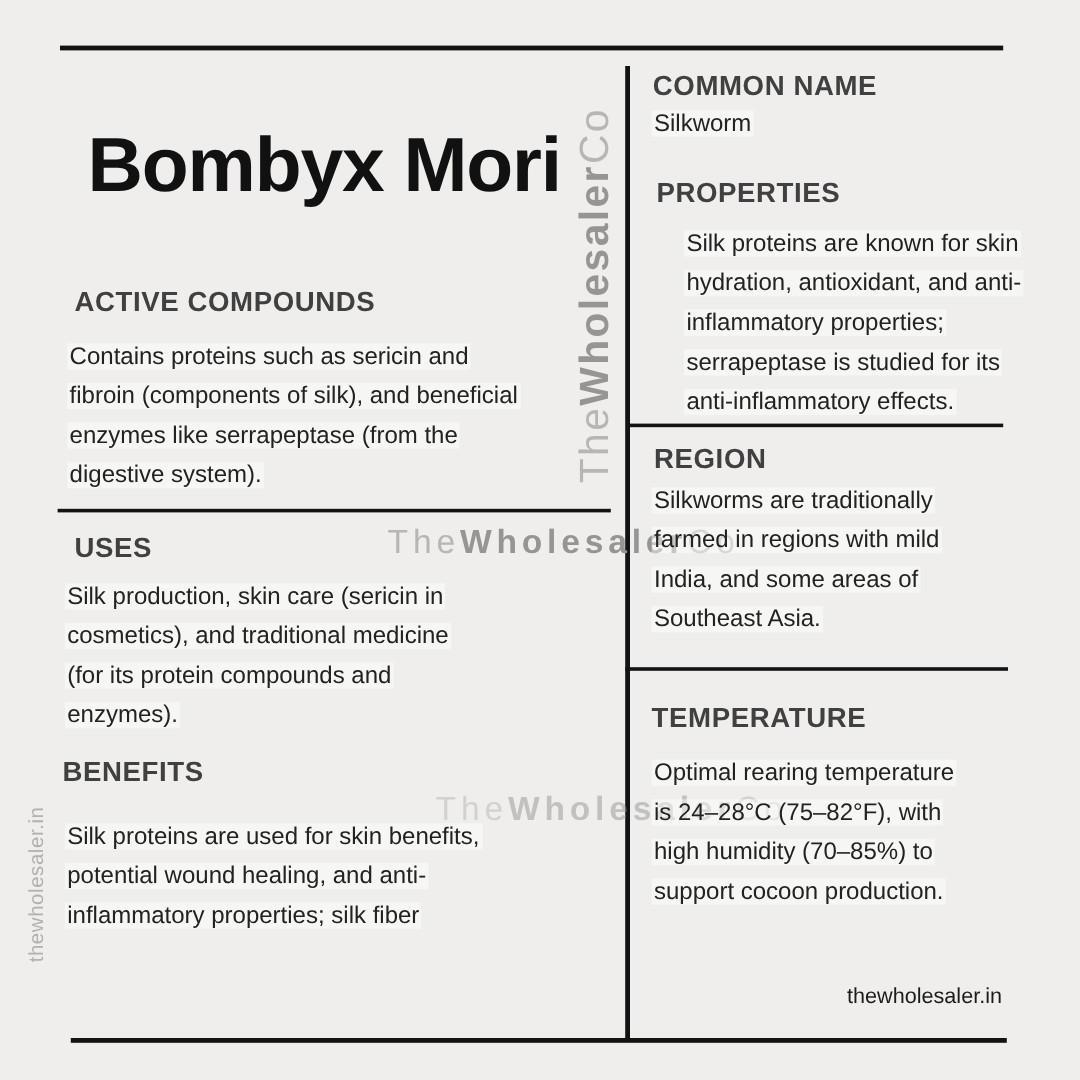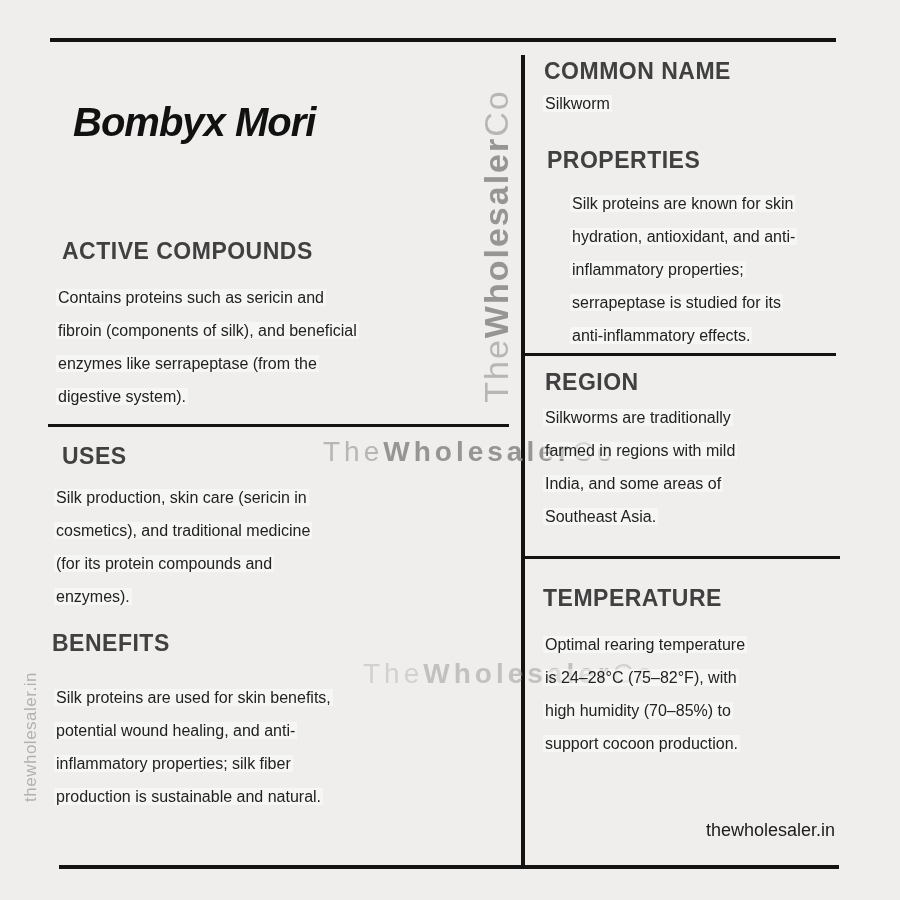--- a/index.html
+++ b/index.html
@@ -9,23 +9,23 @@
   .rule{position:absolute;background:#131313;}
   #top-rule{left:50px;top:38px;width:786px;height:4px;}
   #bottom-rule{left:59px;top:865px;width:780px;height:4px;}
   #column-divider{left:521px;top:55px;width:4px;height:813px;}
   .sep{position:absolute;background:#131313;height:3px;}
   #sep-left-1{left:48px;top:424px;width:461px;}
   #sep-right-1{left:523px;top:353px;width:313px;}
   #sep-right-2{left:521px;top:556px;width:319px;}
 
   
-  #page-title{position:absolute;left:73px;top:100px;font-size:40px;font-weight:800;font-style:italic;letter-spacing:-1px;color:#111;z-index:3;}
+  #page-title{position:absolute;left:73px;top:100px;font-size:64px;font-weight:800;letter-spacing:-1px;color:#111;z-index:3;}
   .heading{position:absolute;font-weight:800;font-size:23px;letter-spacing:.5px;color:#404040;z-index:3;white-space:nowrap;}
-  .body{position:absolute;font-size:16px;line-height:33px;color:#222;z-index:3;}
+  .body{position:absolute;font-size:20px;line-height:33px;color:#222;z-index:3;}
   .line{white-space:nowrap;}
   .hl{background:rgba(255,255,255,.45);padding:0 2px;}
 
   #heading-active-compounds{left:62px;top:238px;}
   #body-active-compounds{left:56px;top:281px;}
   #heading-uses{left:62px;top:443px;}
   #body-uses{left:54px;top:481px;}
   #heading-benefits{left:52px;top:630px;}
   #body-benefits{left:54px;top:681px;}
 
@@ -88,21 +88,20 @@
       <div class="line"><span class="hl">cosmetics), and traditional medicine</span></div>
       <div class="line"><span class="hl">(for its protein compounds and</span></div>
       <div class="line"><span class="hl">enzymes).</span></div>
     </div>
 
   <div id="heading-benefits" class="heading">BENEFITS</div>
   <div id="body-benefits" class="body">
       <div class="line"><span class="hl">Silk proteins are used for skin benefits,</span></div>
       <div class="line"><span class="hl">potential wound healing, and anti-</span></div>
       <div class="line"><span class="hl">inflammatory properties; silk fiber</span></div>
-      <div class="line"><span class="hl">production is sustainable and natural.</span></div>
     </div>
 
   <div id="heading-common-name" class="heading">COMMON NAME</div>
   <div id="body-common-name" class="body">
       <div class="line"><span class="hl">Silkworm</span></div>
     </div>
 
   <div id="heading-properties" class="heading">PROPERTIES</div>
   <div id="body-properties" class="body">
       <div class="line"><span class="hl">Silk proteins are known for skin</span></div>

